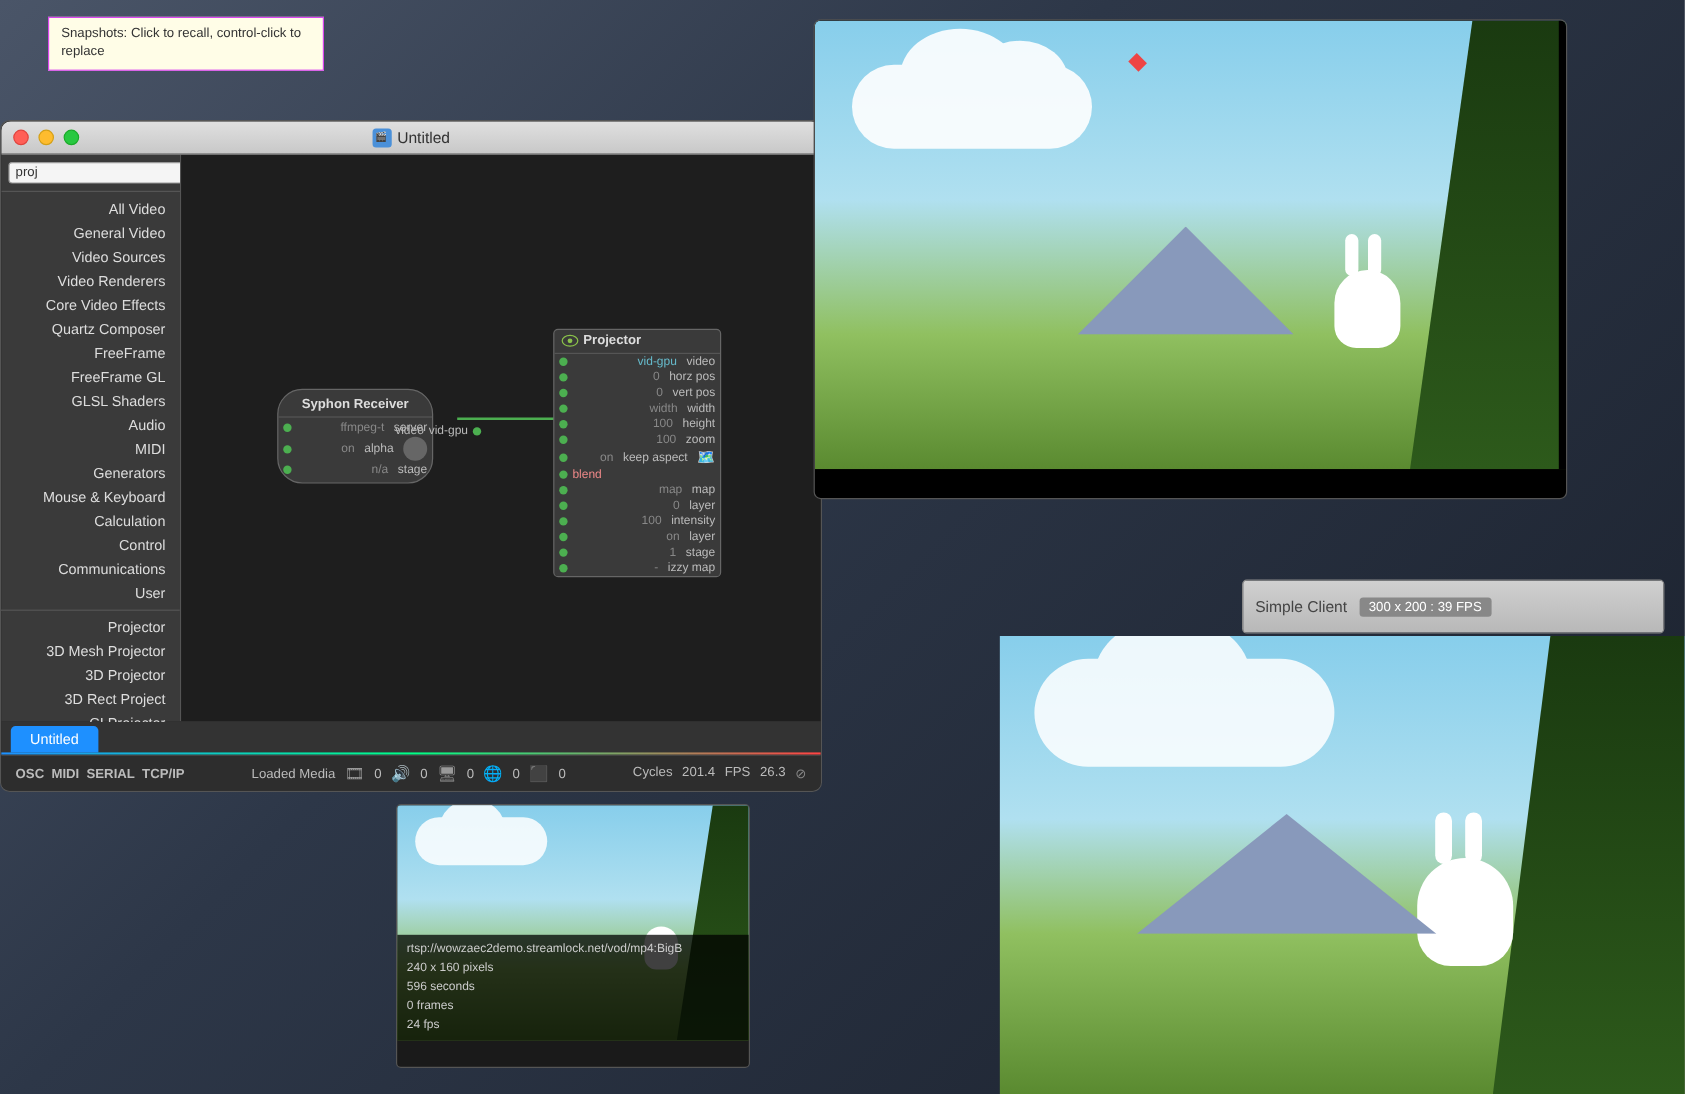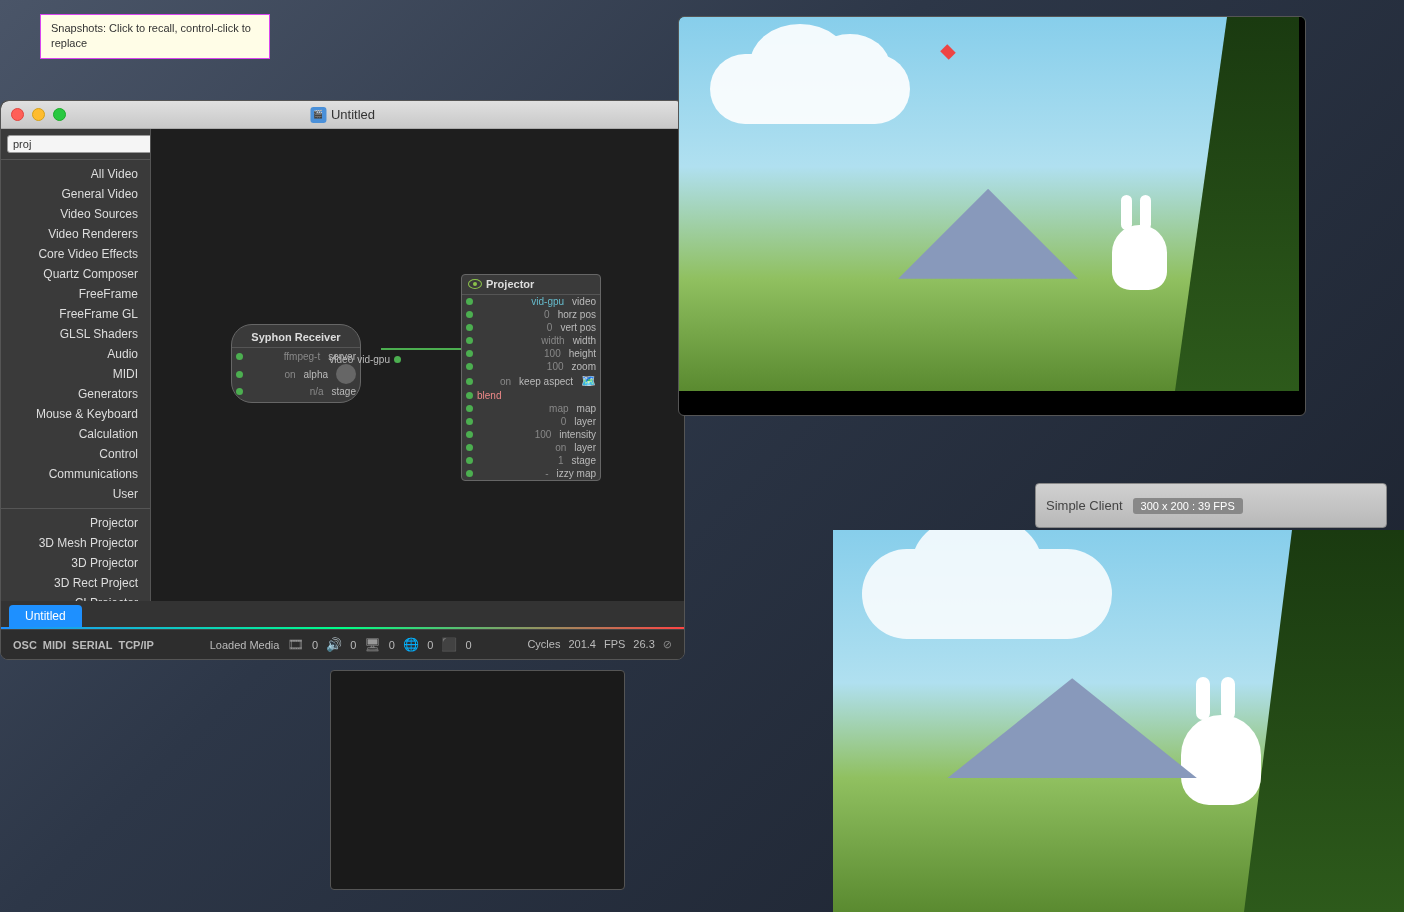--- a/index.html
+++ b/index.html
@@ -691,20 +691,37 @@
     <div class="black-border-right"></div>
   </div>
 </div>
 
 <div class="simple-client">
   <span class="simple-client-label">Simple Client</span>
   <span class="fps-badge">300 x 200 : 39 FPS</span>
 </div>
 
 <div class="video-preview">
+  <div class="video-preview-content">
+    <div class="video-preview-scene">
+
+      <div style="position:absolute; top:5%; left:5%; width:110px; height:40px; background:white; border-radius:40px; opacity:0.85;">
+        <div style="position:absolute; top:-15px; left:20px; width:55px; height:50px; background:white; border-radius:50%;"></div>
+      </div>
+      <div style="position:absolute; right:0; top:0; bottom:0; width:60px; background:linear-gradient(to bottom, #1a3a10, #2d5a1b); clip-path:polygon(50% 0%, 100% 0%, 100% 100%, 0% 100%);"></div>
+      <div style="position:absolute; bottom:30%; right:20%; width:28px; height:36px; background:white; border-radius:14px 14px 10px 10px;"></div>
+    </div>
+    <div class="video-info-overlay">
+      <div>rtsp://wowzaec2demo.streamlock.net/vod/mp4:BigB</div>
+      <div>240 x 160 pixels</div>
+      <div>596 seconds</div>
+      <div>0 frames</div>
+      <div>24 fps</div>
+    </div>
+  </div>
 </div>
 
 <div class="right-bg-video">
   <div class="right-bg-scene">
     <div style="position:absolute; top:5%; left:5%; width:250px; height:90px; background:white; border-radius:70px; opacity:0.85;">
       <div style="position:absolute; top:-35px; left:50px; width:130px; height:100px; background:white; border-radius:50%;"></div>
     </div>
     <div style="position:absolute; right:0; top:0; bottom:0; width:160px; background:linear-gradient(to bottom, #1a3a10, #2d5a1b); clip-path:polygon(30% 0%, 100% 0%, 100% 100%, 0% 100%);"></div>
     <div style="position:absolute; bottom:28%; right:25%; width:80px; height:90px; background:white; border-radius:40px 40px 28px 28px;">
       <div style="position:absolute; top:-38px; left:15px; width:14px; height:43px; background:white; border-radius:7px;"></div>

